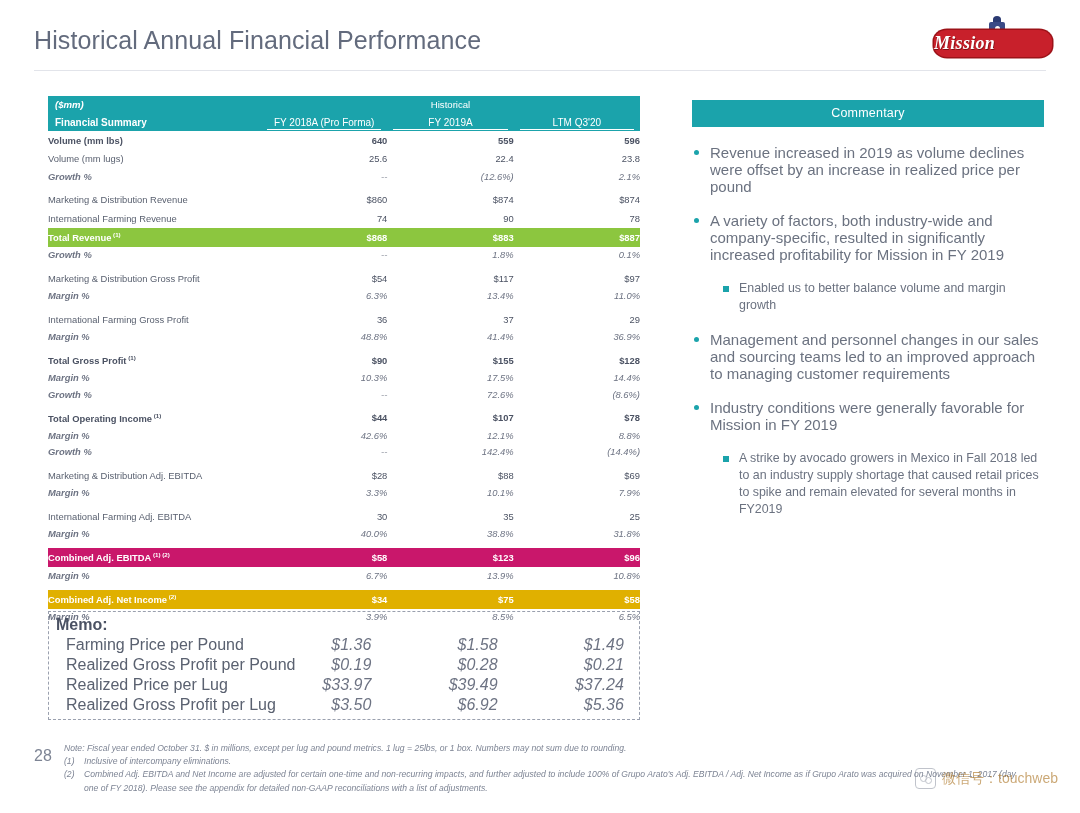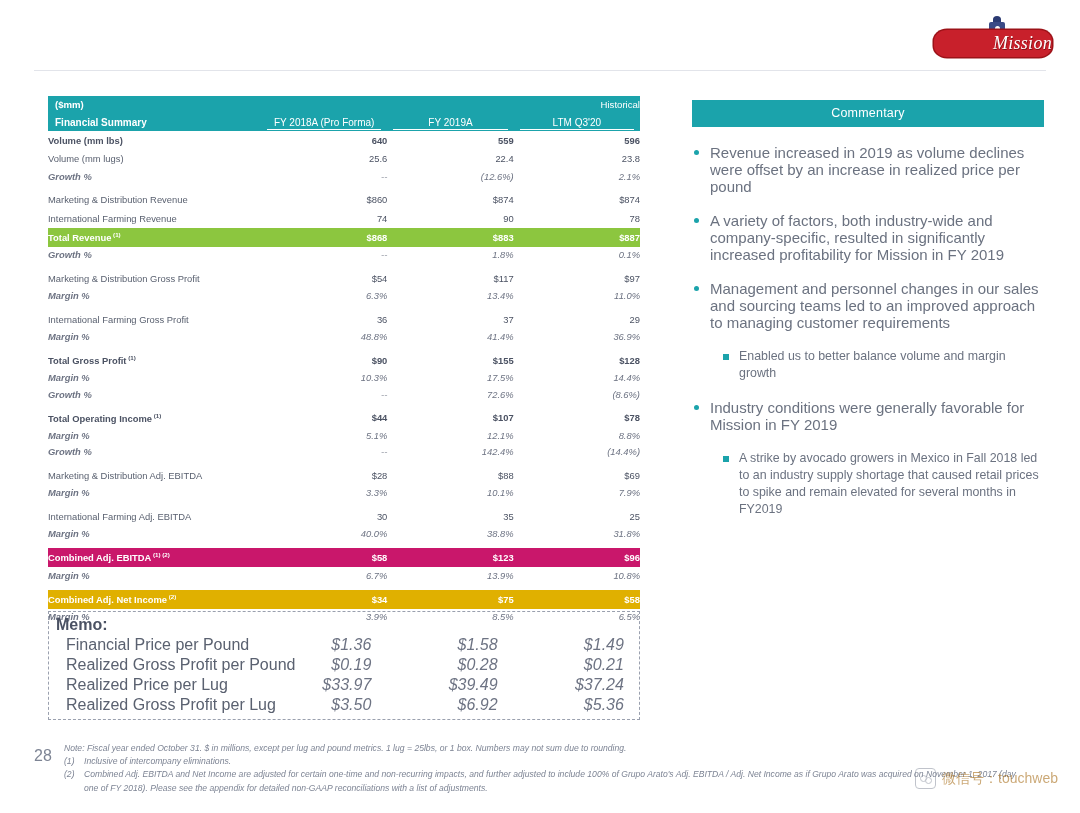--- a/index.html
+++ b/index.html
@@ -84,25 +84,25 @@
     top: 14px;
     width: 118px;
     height: 27px;
     background: #c8202b;
     border-radius: 13px / 11px;
     box-shadow: 0 0 0 1.5px #9c1218;
   }
   #logo-wordmark span {
     display: block;
     width: 100%;
-    text-align: right;
+    text-align: left;
     line-height: 27px;
     font-family: "Liberation Serif", serif;
     font-style: italic;
-    font-weight: normal;
+    font-weight: bold;
     font-size: 18px;
     color: #ffffff;
     letter-spacing: 0.3px;
     text-shadow: 0.6px 0.6px 0 #7c0f14;
   }
 
   
   #financial-table {
     position: absolute;
     left: 48px;
@@ -123,26 +123,27 @@
     vertical-align: middle;
   }
 
   
   .hdr-band td {
     background: #1ba3ab;
     color: #ffffff;
     height: 17px;
   }
   .hdr-unit {
+    font-style: italic;
     font-size: 9.6px;
     padding-left: 7px !important;
     font-weight: 600;
   }
   .hdr-historical {
-    text-align: right;
+    text-align: center;
     font-size: 9.6px;
     font-weight: 500;
   }
   .hdr-band2 td {
     background: #1ba3ab;
     color: #ffffff;
     height: 18px;
     font-size: 10px;
   }
   .hdr-summary {
@@ -327,20 +328,21 @@
   #watermark .wm-text {
     font-size: 14px;
     color: #a16207;
     white-space: nowrap;
   }
 </style>
 </head>
 <body>
 
 <div id="slide-header">
+  <div id="page-title">Historical Annual Financial Performance</div>
   <div id="title-rule"></div>
 
   <div id="brand-logo">
     <div class="logo-tower">
       <div class="dome"></div>
       <div class="body"></div>
       <div class="arch"></div>
     </div>
     <div id="logo-wordmark">
       <span>Mission</span>
@@ -475,21 +477,21 @@
           <td colspan="4"></td>
         </tr>
         <tr class="row-main">
           <td class="lbl lbl-l1">Total Operating Income<span class="sup"> (1)</span></td>
           <td class="num num-b">$44</td>
           <td class="num num-b">$107</td>
           <td class="num num-b">$78</td>
         </tr>
         <tr class="row-sub">
           <td class="lbl lbl-l3">Margin %</td>
-          <td class="num num-it">5.1%</td>
+          <td class="num num-it">42.6%</td>
           <td class="num num-it">12.1%</td>
           <td class="num num-it">8.8%</td>
         </tr>
         <tr class="row-sub">
           <td class="lbl lbl-l3">Growth %</td>
           <td class="num num-it">--</td>
           <td class="num num-it">142.4%</td>
           <td class="num num-it">(14.4%)</td>
         </tr>
         <tr class="spacer">
@@ -567,21 +569,21 @@
     <tbody>
       <tr>
         <td class="memo-title">Memo:</td>
         <td></td>
           <td></td>
           <td></td>
       </tr>
     </tbody>
     <tbody id="memo-body">
         <tr>
-          <td class="lbl lbl-l2">Financial Price per Pound</td>
+          <td class="lbl lbl-l2">Farming Price per Pound</td>
           <td class="num num-it">$1.36</td>
           <td class="num num-it">$1.58</td>
           <td class="num num-it">$1.49</td>
         </tr>
         <tr>
           <td class="lbl lbl-l2">Realized Gross Profit per Pound</td>
           <td class="num num-it">$0.19</td>
           <td class="num num-it">$0.28</td>
           <td class="num num-it">$0.21</td>
         </tr>
@@ -599,22 +601,22 @@
         </tr>
       </tbody>
   </table>
 </div>
 
 <div id="commentary-panel">
   <div id="commentary-header">Commentary</div>
   <ul id="commentary-list">
       <li class="cmt level1"><span class="bullet"></span><span>Revenue increased in 2019 as volume declines were offset by an increase in realized price per pound</span></li>
       <li class="cmt level1"><span class="bullet"></span><span>A variety of factors, both industry-wide and company-specific, resulted in significantly increased profitability for Mission in FY 2019</span></li>
+      <li class="cmt level2"><span class="bullet"></span><span>Enabled us to better balance volume and margin growth</span></li>
       <li class="cmt level1"><span class="bullet"></span><span>Management and personnel changes in our sales and sourcing teams led to an improved approach to managing customer requirements</span></li>
-      <li class="cmt level2"><span class="bullet"></span><span>Enabled us to better balance volume and margin growth</span></li>
       <li class="cmt level1"><span class="bullet"></span><span>Industry conditions were generally favorable for Mission in FY 2019</span></li>
       <li class="cmt level2"><span class="bullet"></span><span>A strike by avocado growers in Mexico in Fall 2018 led to an industry supply shortage that caused retail prices to spike and remain elevated for several months in FY2019</span></li>
     </ul>
 </div>
 
 <div id="footnotes">
   <div id="page-number">28</div>
   <div id="footnote-lines">
     <div class="fn-row">
       <div class="fn-text">Note: Fiscal year ended October 31. $ in millions, except per lug and pound metrics. 1 lug = 25lbs, or 1 box. Numbers may not sum due to rounding.</div>

